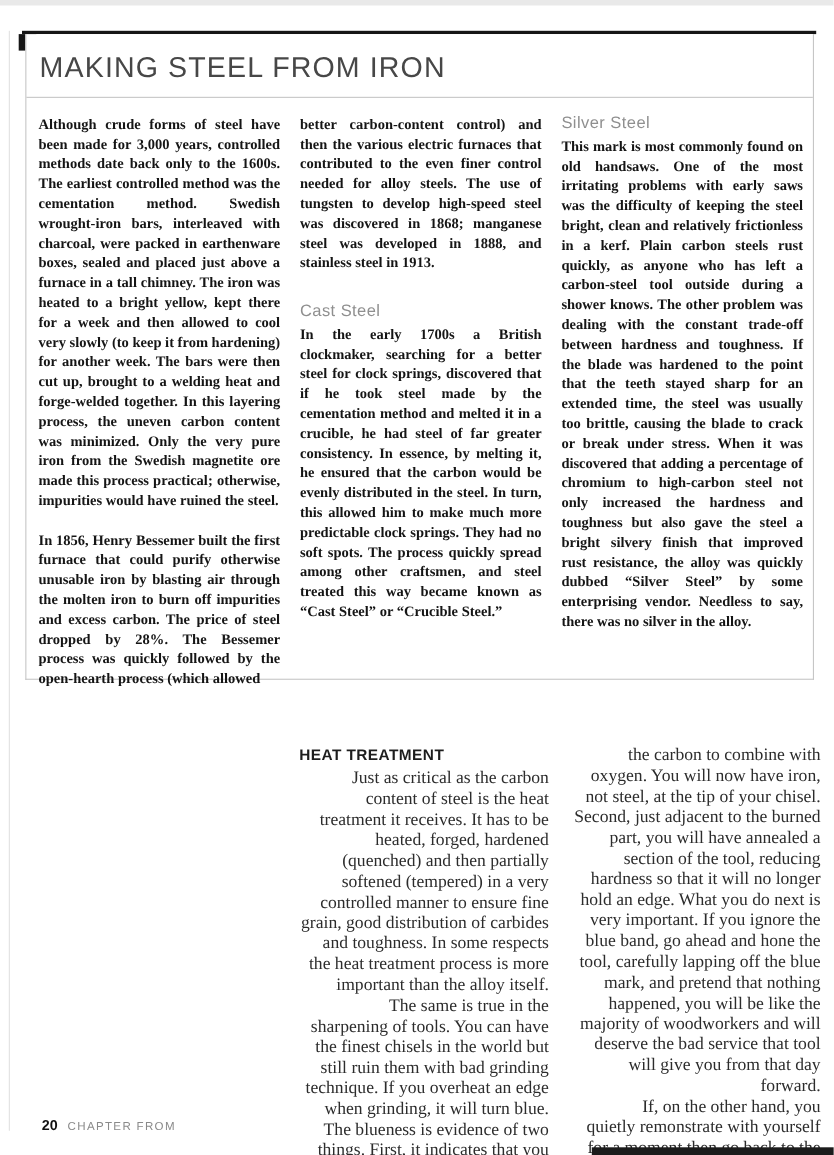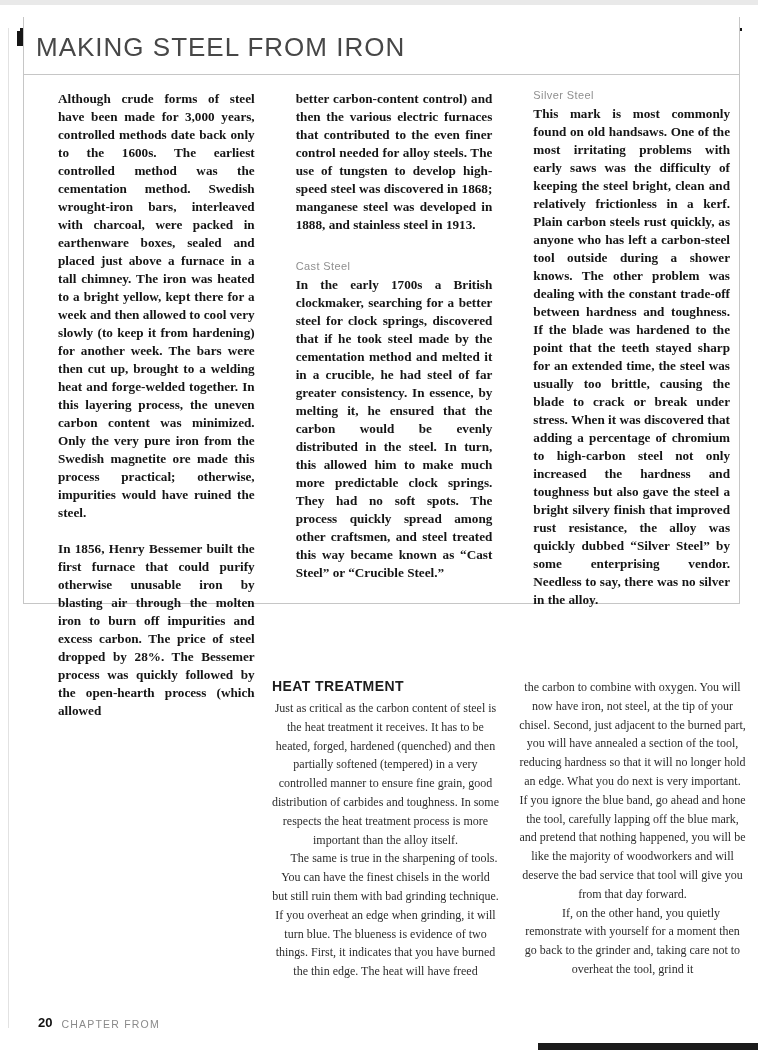--- a/index.html
+++ b/index.html
@@ -14,21 +14,21 @@
   .scan-top    { position: absolute; left: 0; top: 0; width: 758px; height: 5px; background: #e9e9e9; }
   .scan-left   { position: absolute; left: 8px; top: 28px; width: 1px; height: 1000px; background: #e2e2e2; }
   .bottom-bar  { position: absolute; left: 538px; top: 1043px; width: 220px; height: 7px; background: #1b1b1b; }
 
   
   .top-rule    { position: absolute; left: 20px; top: 28px; width: 722px; height: 3px; background: #161616; }
   .corner-sq   { position: absolute; left: 17px; top: 31px; width: 16px; height: 15px; background: #161616; }
 
   
   .article-box {
-    position: absolute; left: 23px; top: 17px;
+    position: absolute; left: 23px; top: 31px;
     width: 717px; height: 587px;
     border-left: 1px solid #c6c6c6;
     border-right: 1px solid #c6c6c6;
     border-bottom: 1px solid #c6c6c6;
     box-sizing: border-box;
     background: #fff;
   }
   .page-title {
     margin: 0; padding: 15px 12px 11px 12px;
     font-family: "Liberation Sans", sans-serif;
@@ -36,40 +36,40 @@
     font-size: 26px;
     letter-spacing: 1px;
     color: #474747;
   }
   .title-rule { height: 1px; background: #c6c6c6; width: 100%; }
 
   .columns {
     display: flex; gap: 18px;
     padding: 15px 9px 0 11px;
   }
-  .col { flex: 1; min-width: 0; margin-left: 23px; }
+  .col { flex: 1; min-width: 0; }
 
   .body-bold {
     margin: 0 0 18px 0;
     font-family: "Liberation Serif", serif;
     font-weight: bold;
     font-size: 13.2px;
     line-height: 18px;
     color: #151515;
     text-align: justify;
     hyphens: auto;
     -webkit-hyphens: auto;
   }
   .body-bold:last-child { margin-bottom: 0; }
 
   .sub-heading {
     margin: 26px 0 4px 0;
     font-family: "Liberation Sans", sans-serif;
     font-weight: 300;
-    font-size: 11px;
+    font-size: 15px;
     letter-spacing: 0.4px;
     color: #8f8f8f;
   }
   .sub-heading.first { margin-top: -1px; }
 
   
   .heat-section {
     position: absolute; left: 272px; top: 678px;
     width: 474px;
     display: flex; gap: 20px;
@@ -79,24 +79,24 @@
     margin: 0 0 5px 0;
     font-family: "Liberation Sans", sans-serif;
     font-weight: bold;
     font-size: 14px;
     letter-spacing: 0.4px;
     color: #1d1d1d;
   }
   .heat-para {
     margin: 0;
     font-family: "Liberation Serif", serif;
-    font-size: 12px;
+    font-size: 16px;
     line-height: 18.8px;
     color: #2c2c2c;
-    text-align: center;
+    text-align: right;
   }
   .heat-para.indent { text-indent: 17px; }
 
   
   .footer {
     position: absolute; left: 38px; top: 1015px;
     display: flex; align-items: flex-end; gap: 9px;
   }
   .page-num {
     font-family: "Liberation Sans", sans-serif;

